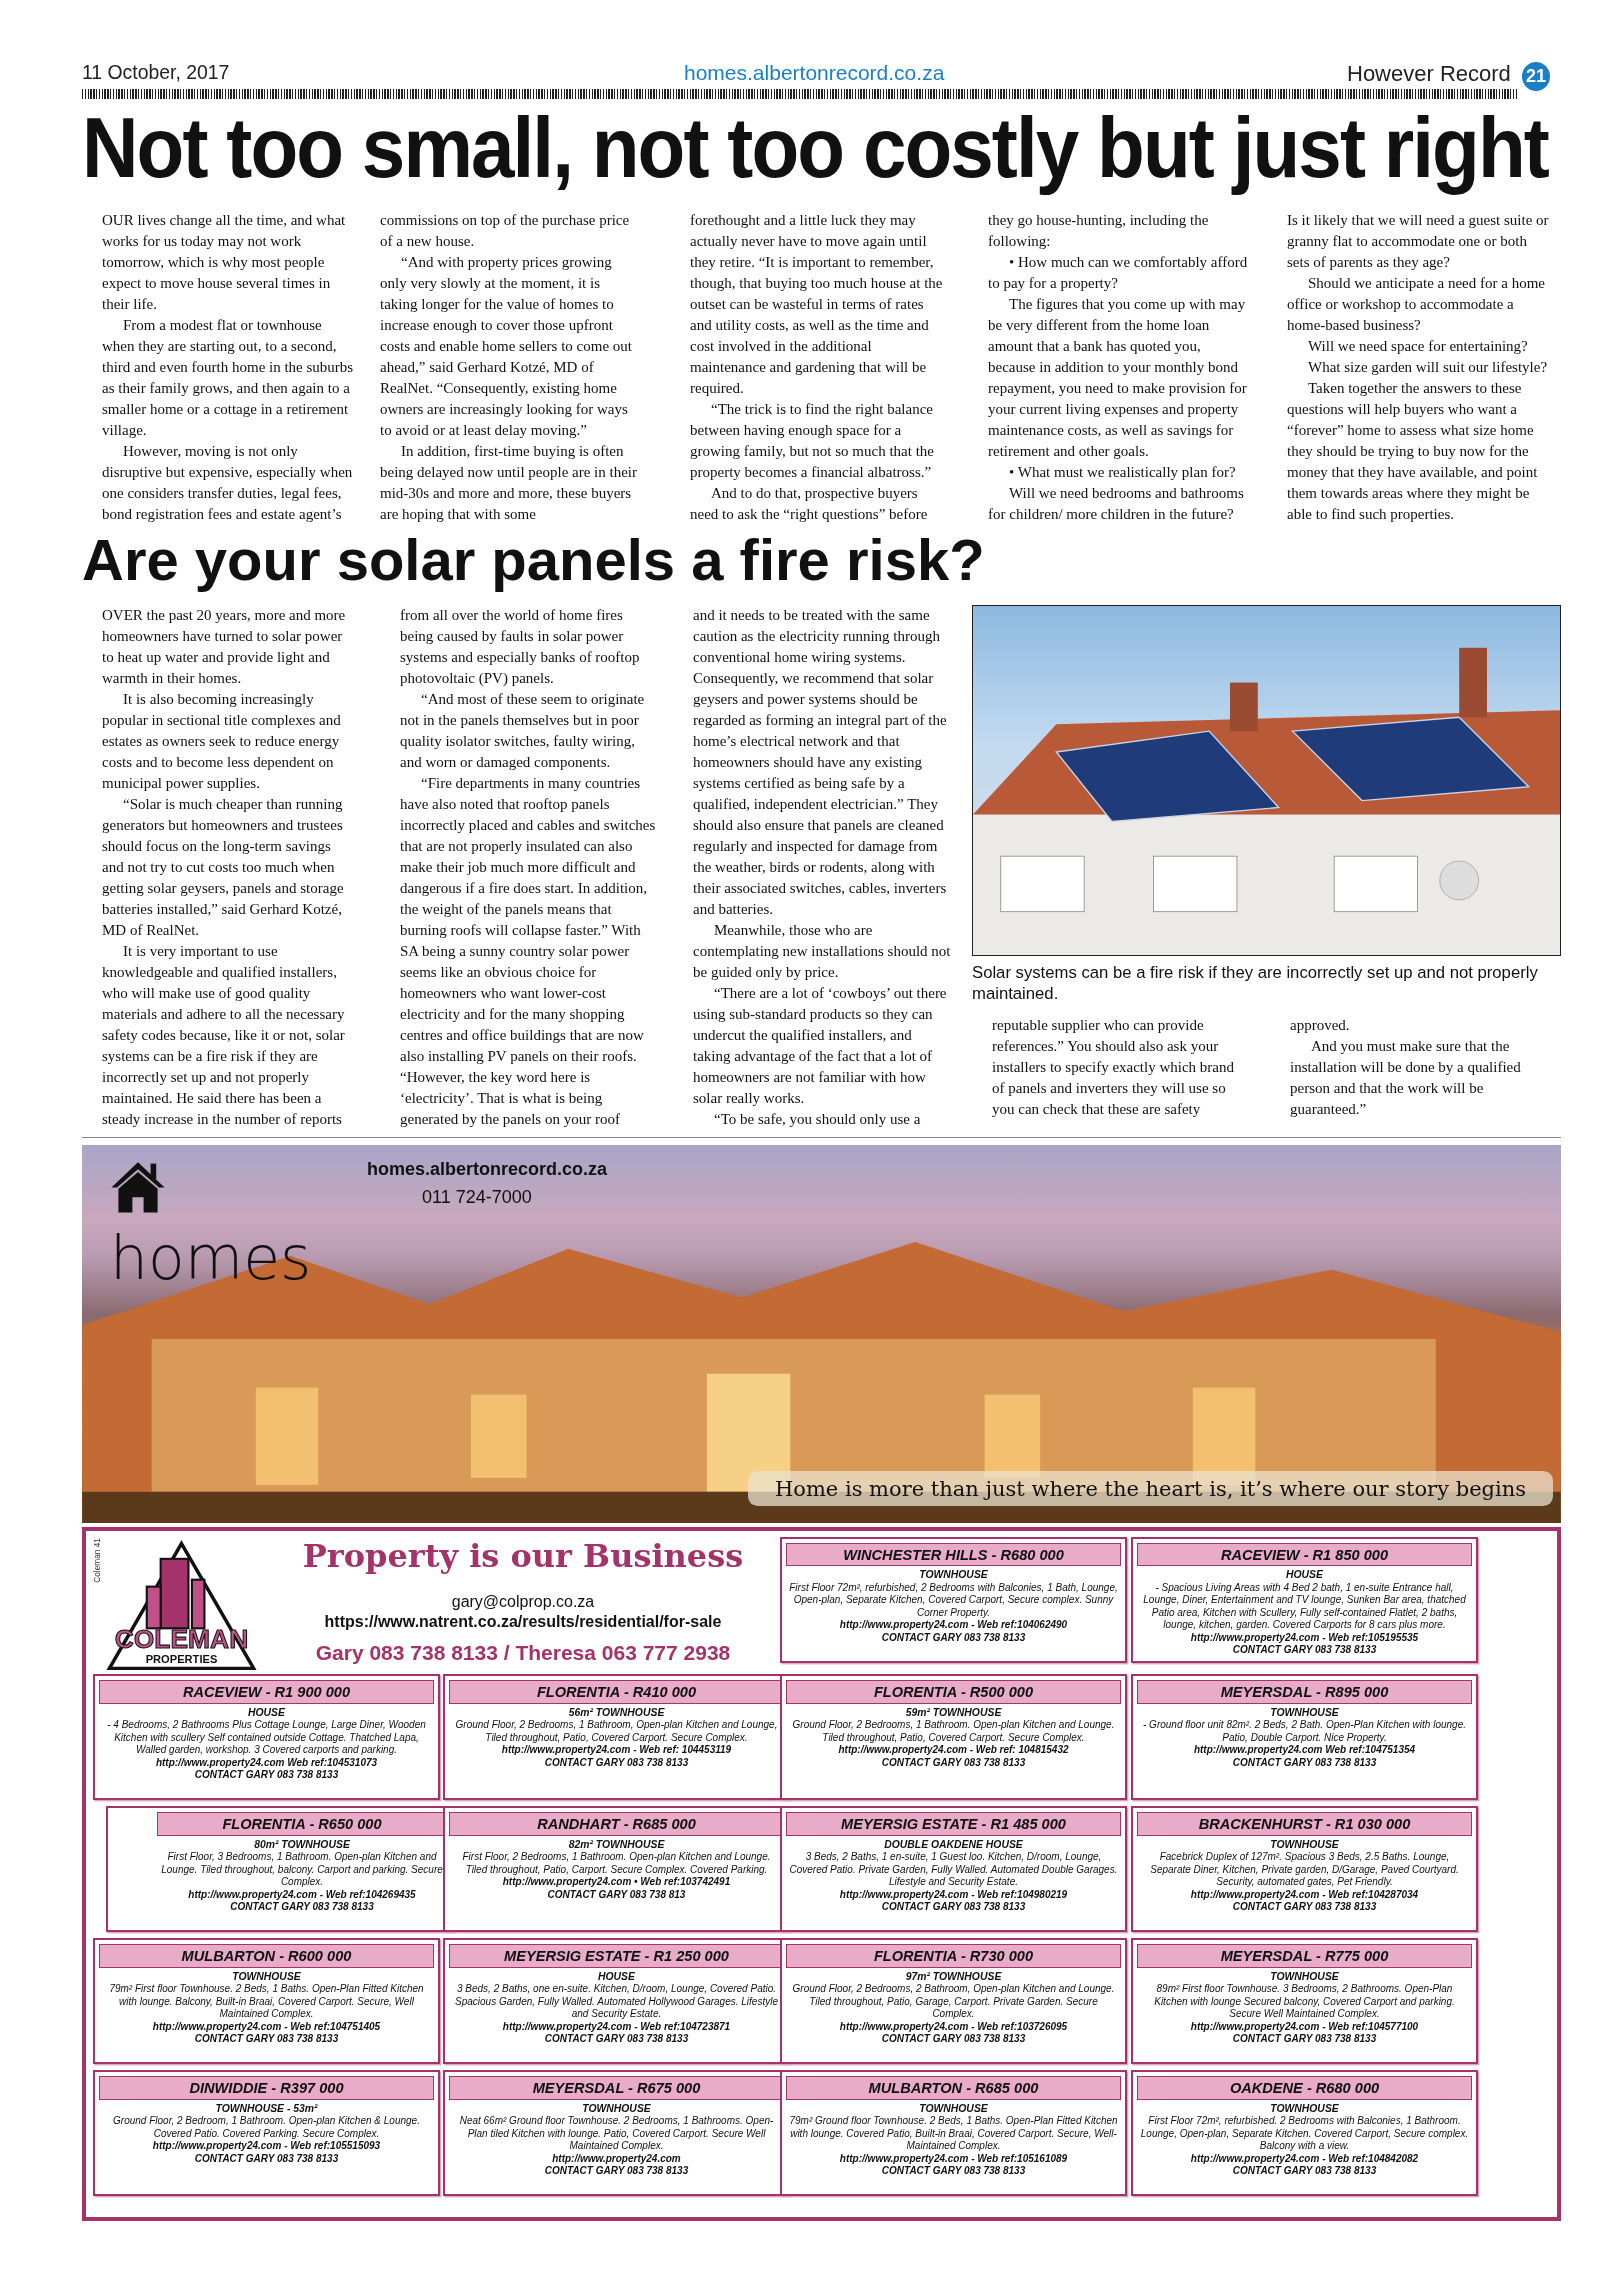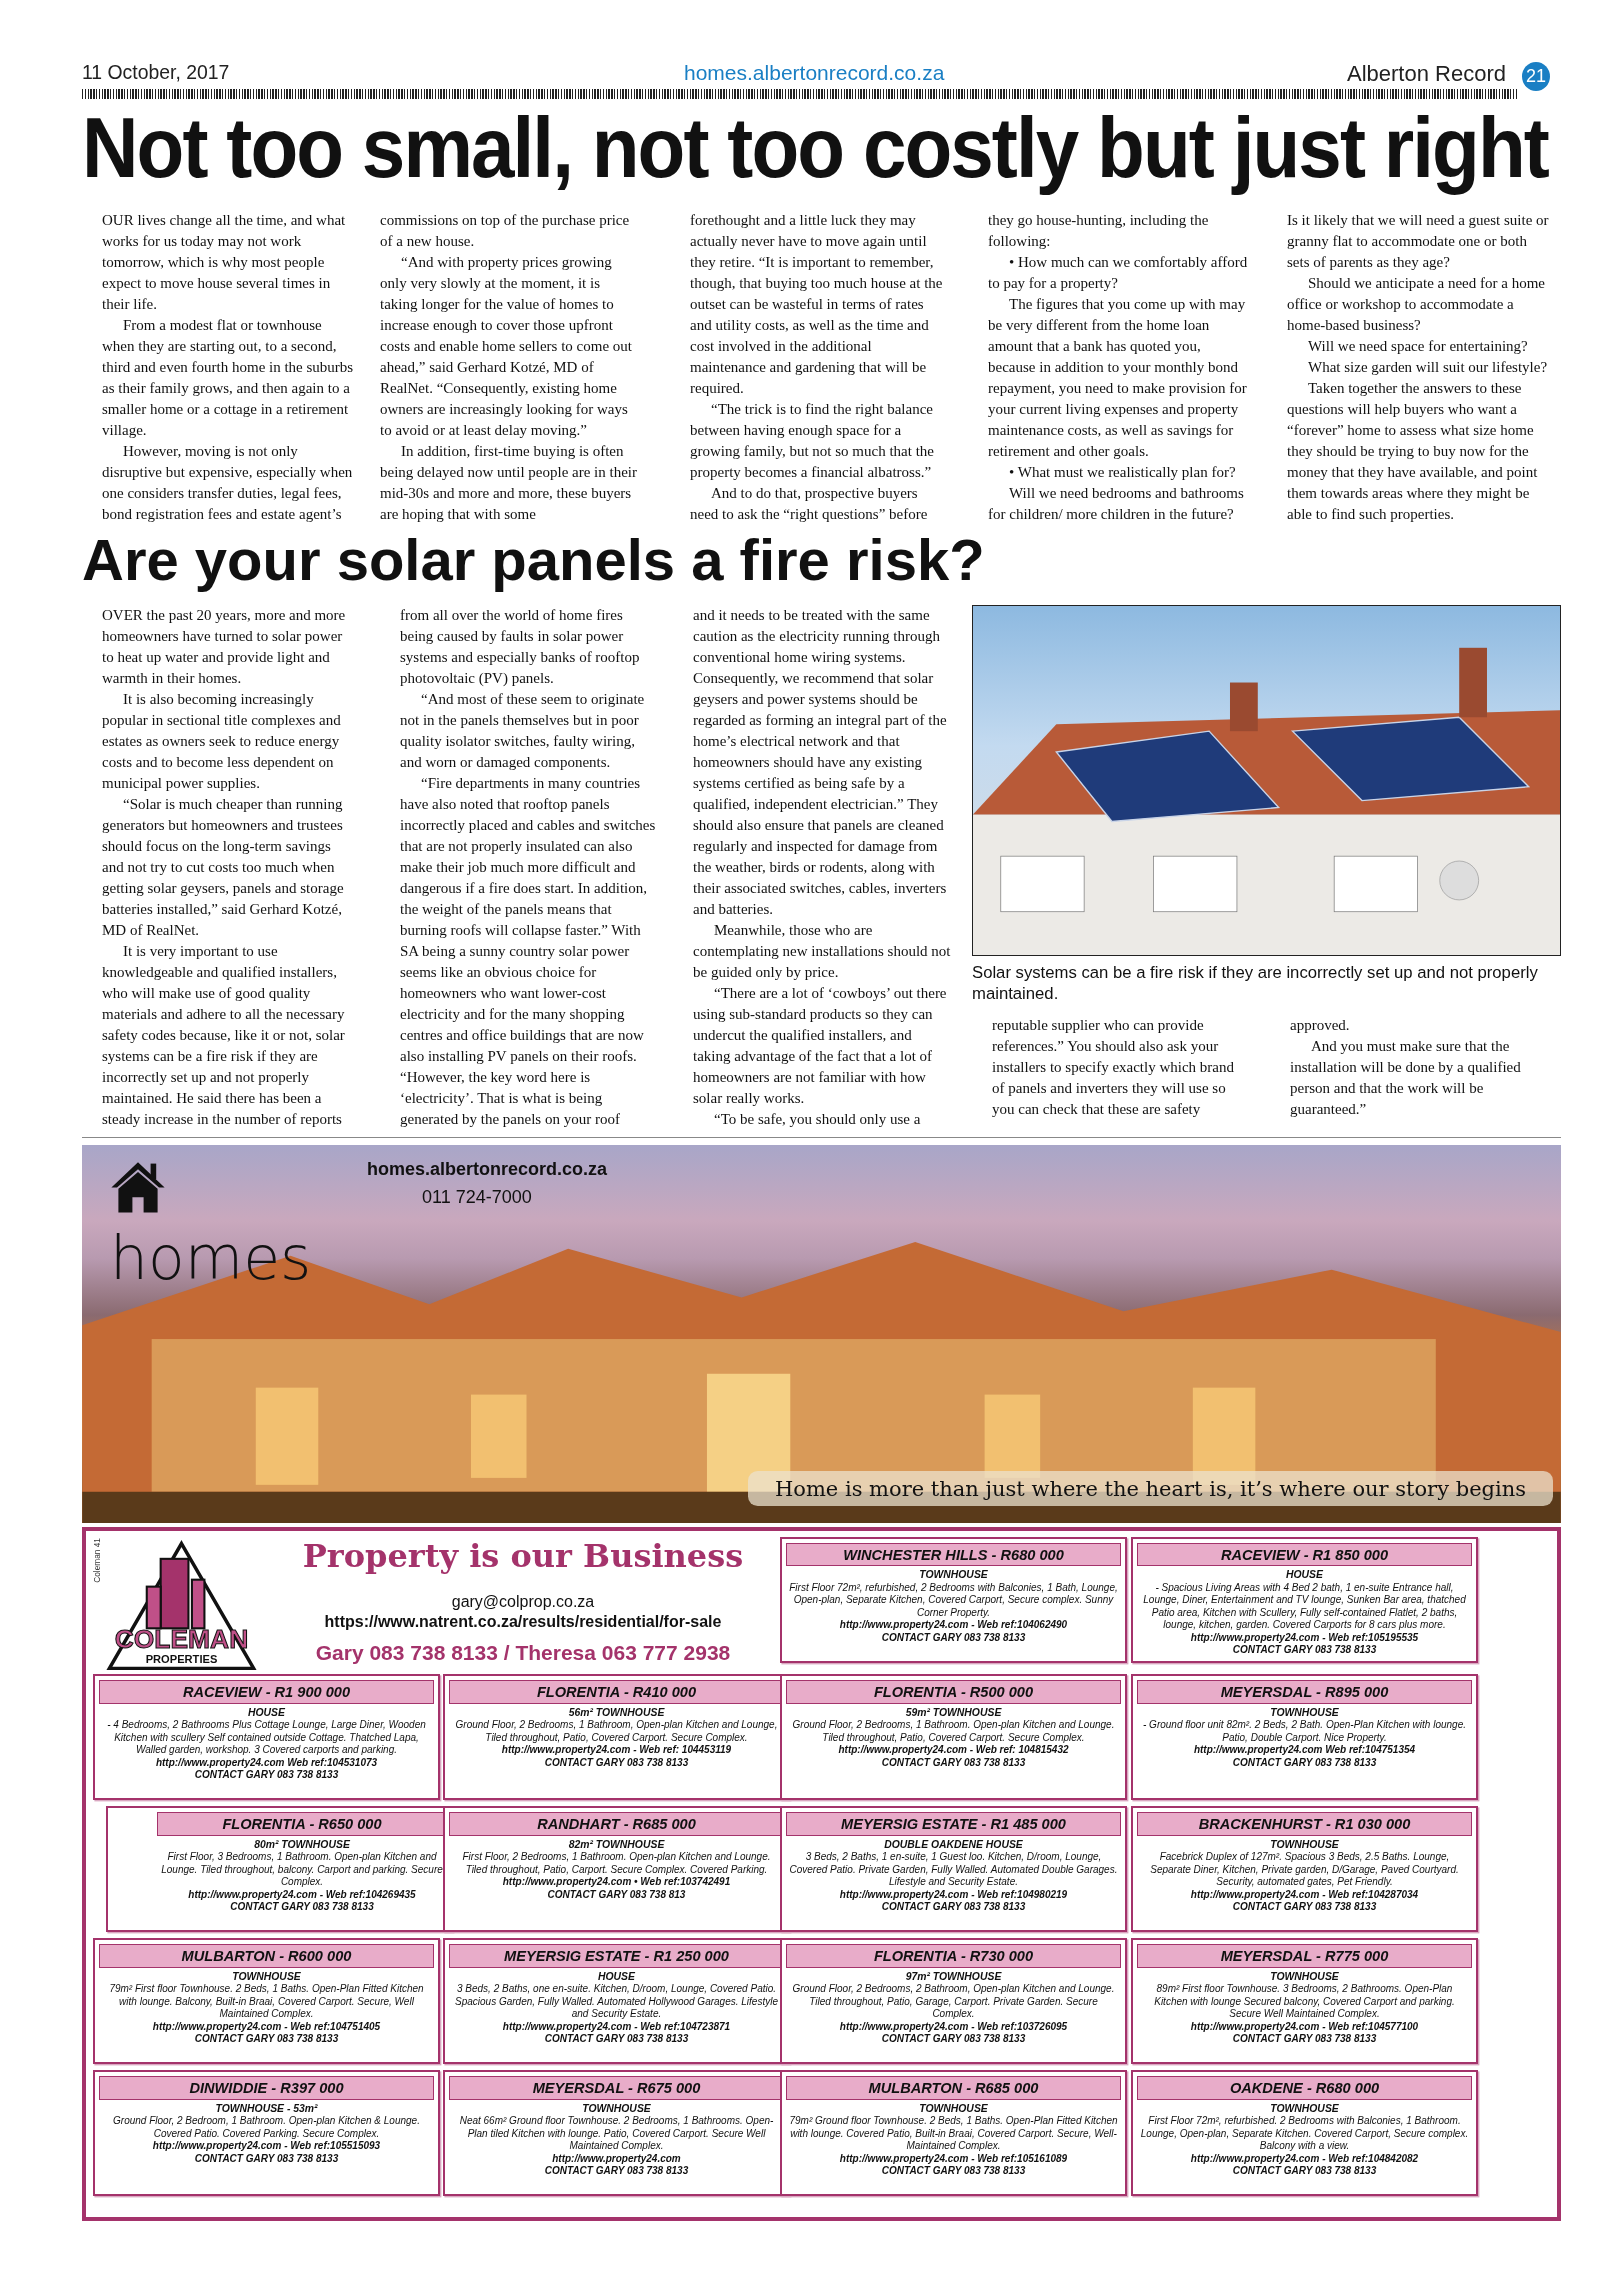--- a/index.html
+++ b/index.html
@@ -3,21 +3,21 @@
 <meta charset="utf-8">
 <style>
   * { box-sizing: border-box; margin: 0; padding: 0; }
   body { width: 1624px; height: 2295px; background: #fff; position: relative; font-family: "Liberation Serif", serif; color: #111; overflow: hidden; }
   .abs { position: absolute; }
 
   
   .mast-date { left: 82px; top: 61px; font-family: "Liberation Sans", sans-serif; font-size: 19.4px; color: #222; }
   .mast-url { left: 684px; top: 61px; font-family: "Liberation Sans", sans-serif; font-size: 21px; color: #1a7fc4; }
   .mast-brand { left: 1347px; top: 61px; font-family: "Liberation Sans", sans-serif; font-size: 22px; color: #222; }
-  .page-num { left: 1522px; top: 62px; width: 28px; height: 29px; border-radius: 50%; background: #1a7fc4; color: #fff; font-family: "Liberation Sans", sans-serif; font-weight: normal; font-size: 18px; display: flex; align-items: center; justify-content: center; }
+  .page-num { left: 1522px; top: 62px; width: 28px; height: 29px; border-radius: 50%; background: #1a7fc4; color: #fff; font-family: "Liberation Sans", sans-serif; font-weight: bold; font-size: 18px; display: flex; align-items: center; justify-content: center; }
   .mast-rule { left: 82px; top: 89px; width: 1435px; height: 9.7px; background: repeating-linear-gradient(90deg, #222 0 1.4px, #fff 1.4px 2.8px); }
 
   .headline1 { left: 82px; top: 103px; font-family: "Liberation Sans", sans-serif; font-size: 85px; letter-spacing: -2.1px; line-height: 1.05; transform: scaleX(0.92); transform-origin: left; white-space: nowrap; }
   .headline2 { left: 82px; top: 528px; font-family: "Liberation Sans", sans-serif; font-size: 58px; line-height: 1.1; white-space: nowrap; }
 
   .col { font-size: 15px; line-height: 21px; text-align: left; }
   .col p { text-indent: 0; margin-left: 20px; }
   .col p.ind { text-indent: 21px; }
 
   .photo { left: 972px; top: 605px; width: 589px; height: 351px; border: 1.4px solid #222; overflow: hidden; background: linear-gradient(180deg, #8db9e0 0%, #c3daf0 40%, #ddd 100%); }
@@ -46,21 +46,21 @@
   .card-type { font-weight: bold; font-size: 10.4px; line-height: 12.5px; }
   .card-desc { font-size: 10px; line-height: 12.5px; padding: 0 5.6px; }
   .card-web { font-weight: bold; font-size: 10px; line-height: 12.5px; }
   .card-contact { font-weight: bold; font-size: 10px; line-height: 12.5px; }
 </style>
 </head>
 <body>
 
 <div class="abs mast-date">11 October, 2017</div>
 <div class="abs mast-url">homes.albertonrecord.co.za</div>
-<div class="abs mast-brand">Alberton Record</div>
+<div class="abs mast-brand">However Record</div>
 <div class="abs page-num">21</div>
 <div class="abs mast-rule"></div>
 
 <h1 class="abs headline1">Not too small, not too costly but just right</h1>
 <div class="abs col" style="left:82px;top:210px;width:274px;">
   <p>OUR lives change all the time, and what works for us today may not work tomorrow, which is why most people expect to move house several times in their life.</p>
   <p class="ind">From a modest flat or townhouse when they are starting out, to a second, third and even fourth home in the suburbs as their family grows, and then again to a smaller home or a cottage in a retirement village.</p>
   <p class="ind">However, moving is not only disruptive but expensive, especially when one considers transfer duties, legal fees, bond registration fees and estate agent’s</p>
 </div>
 <div class="abs col" style="left:360px;top:210px;width:278px;">

